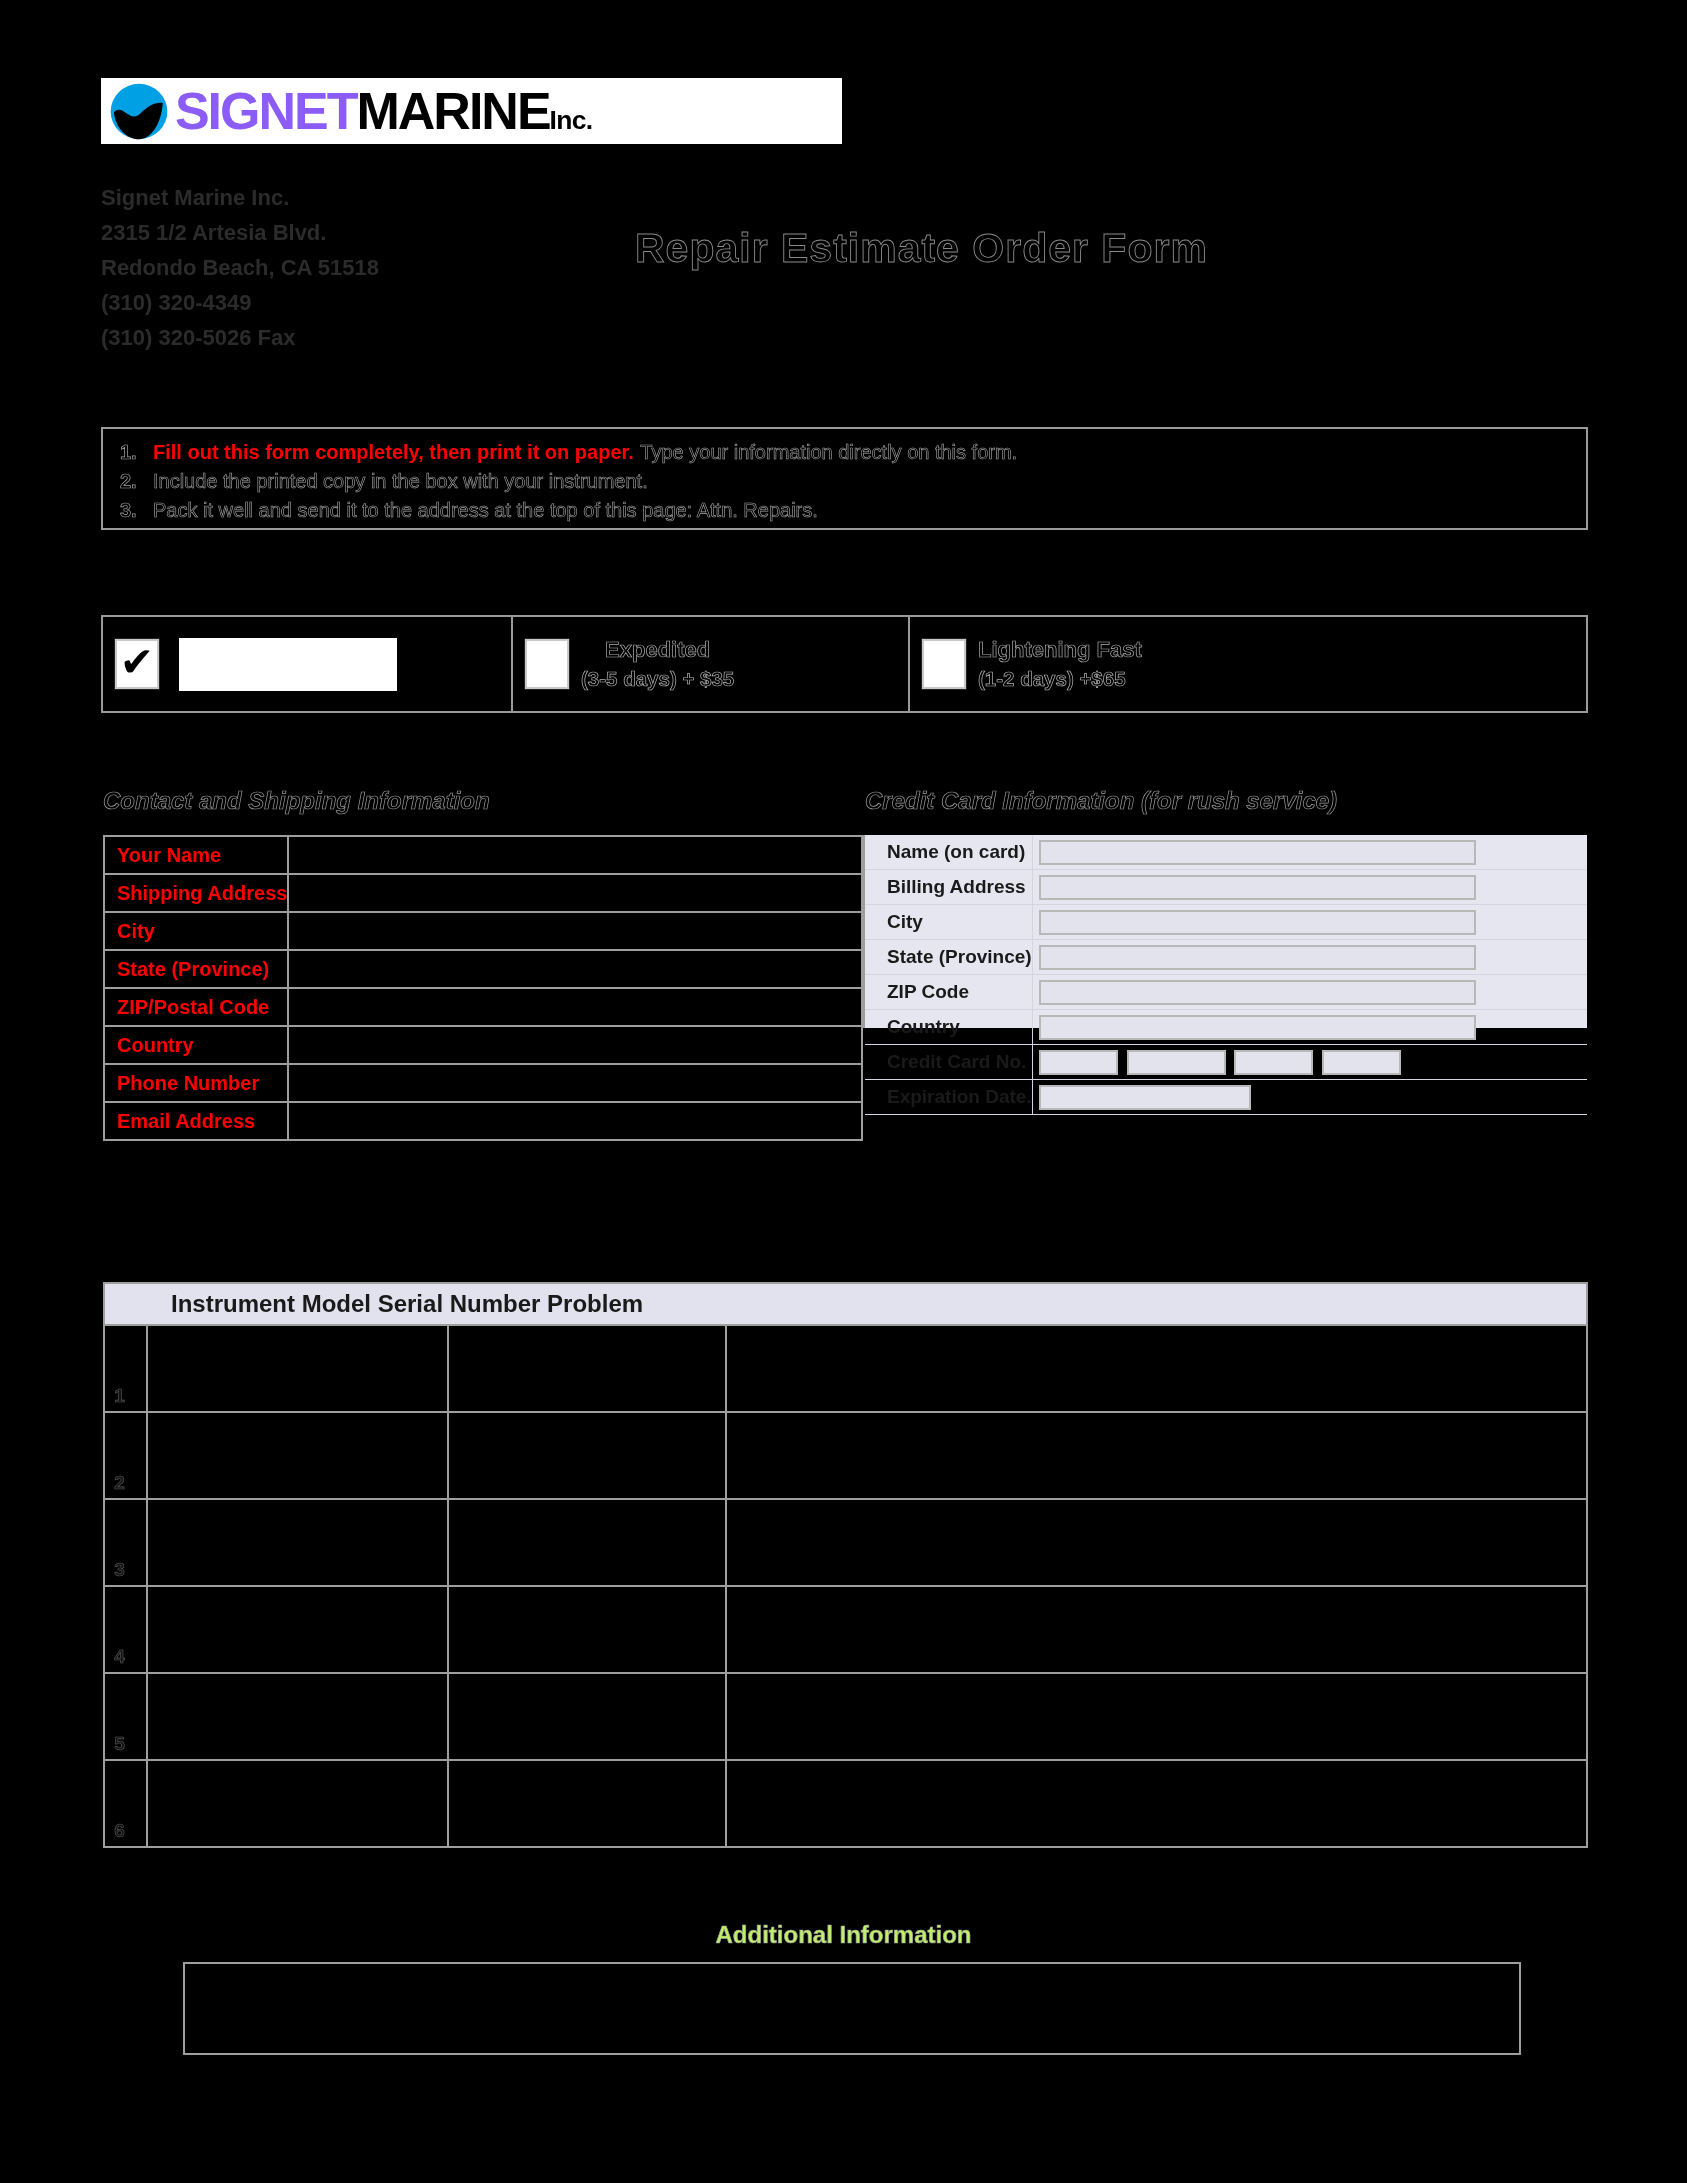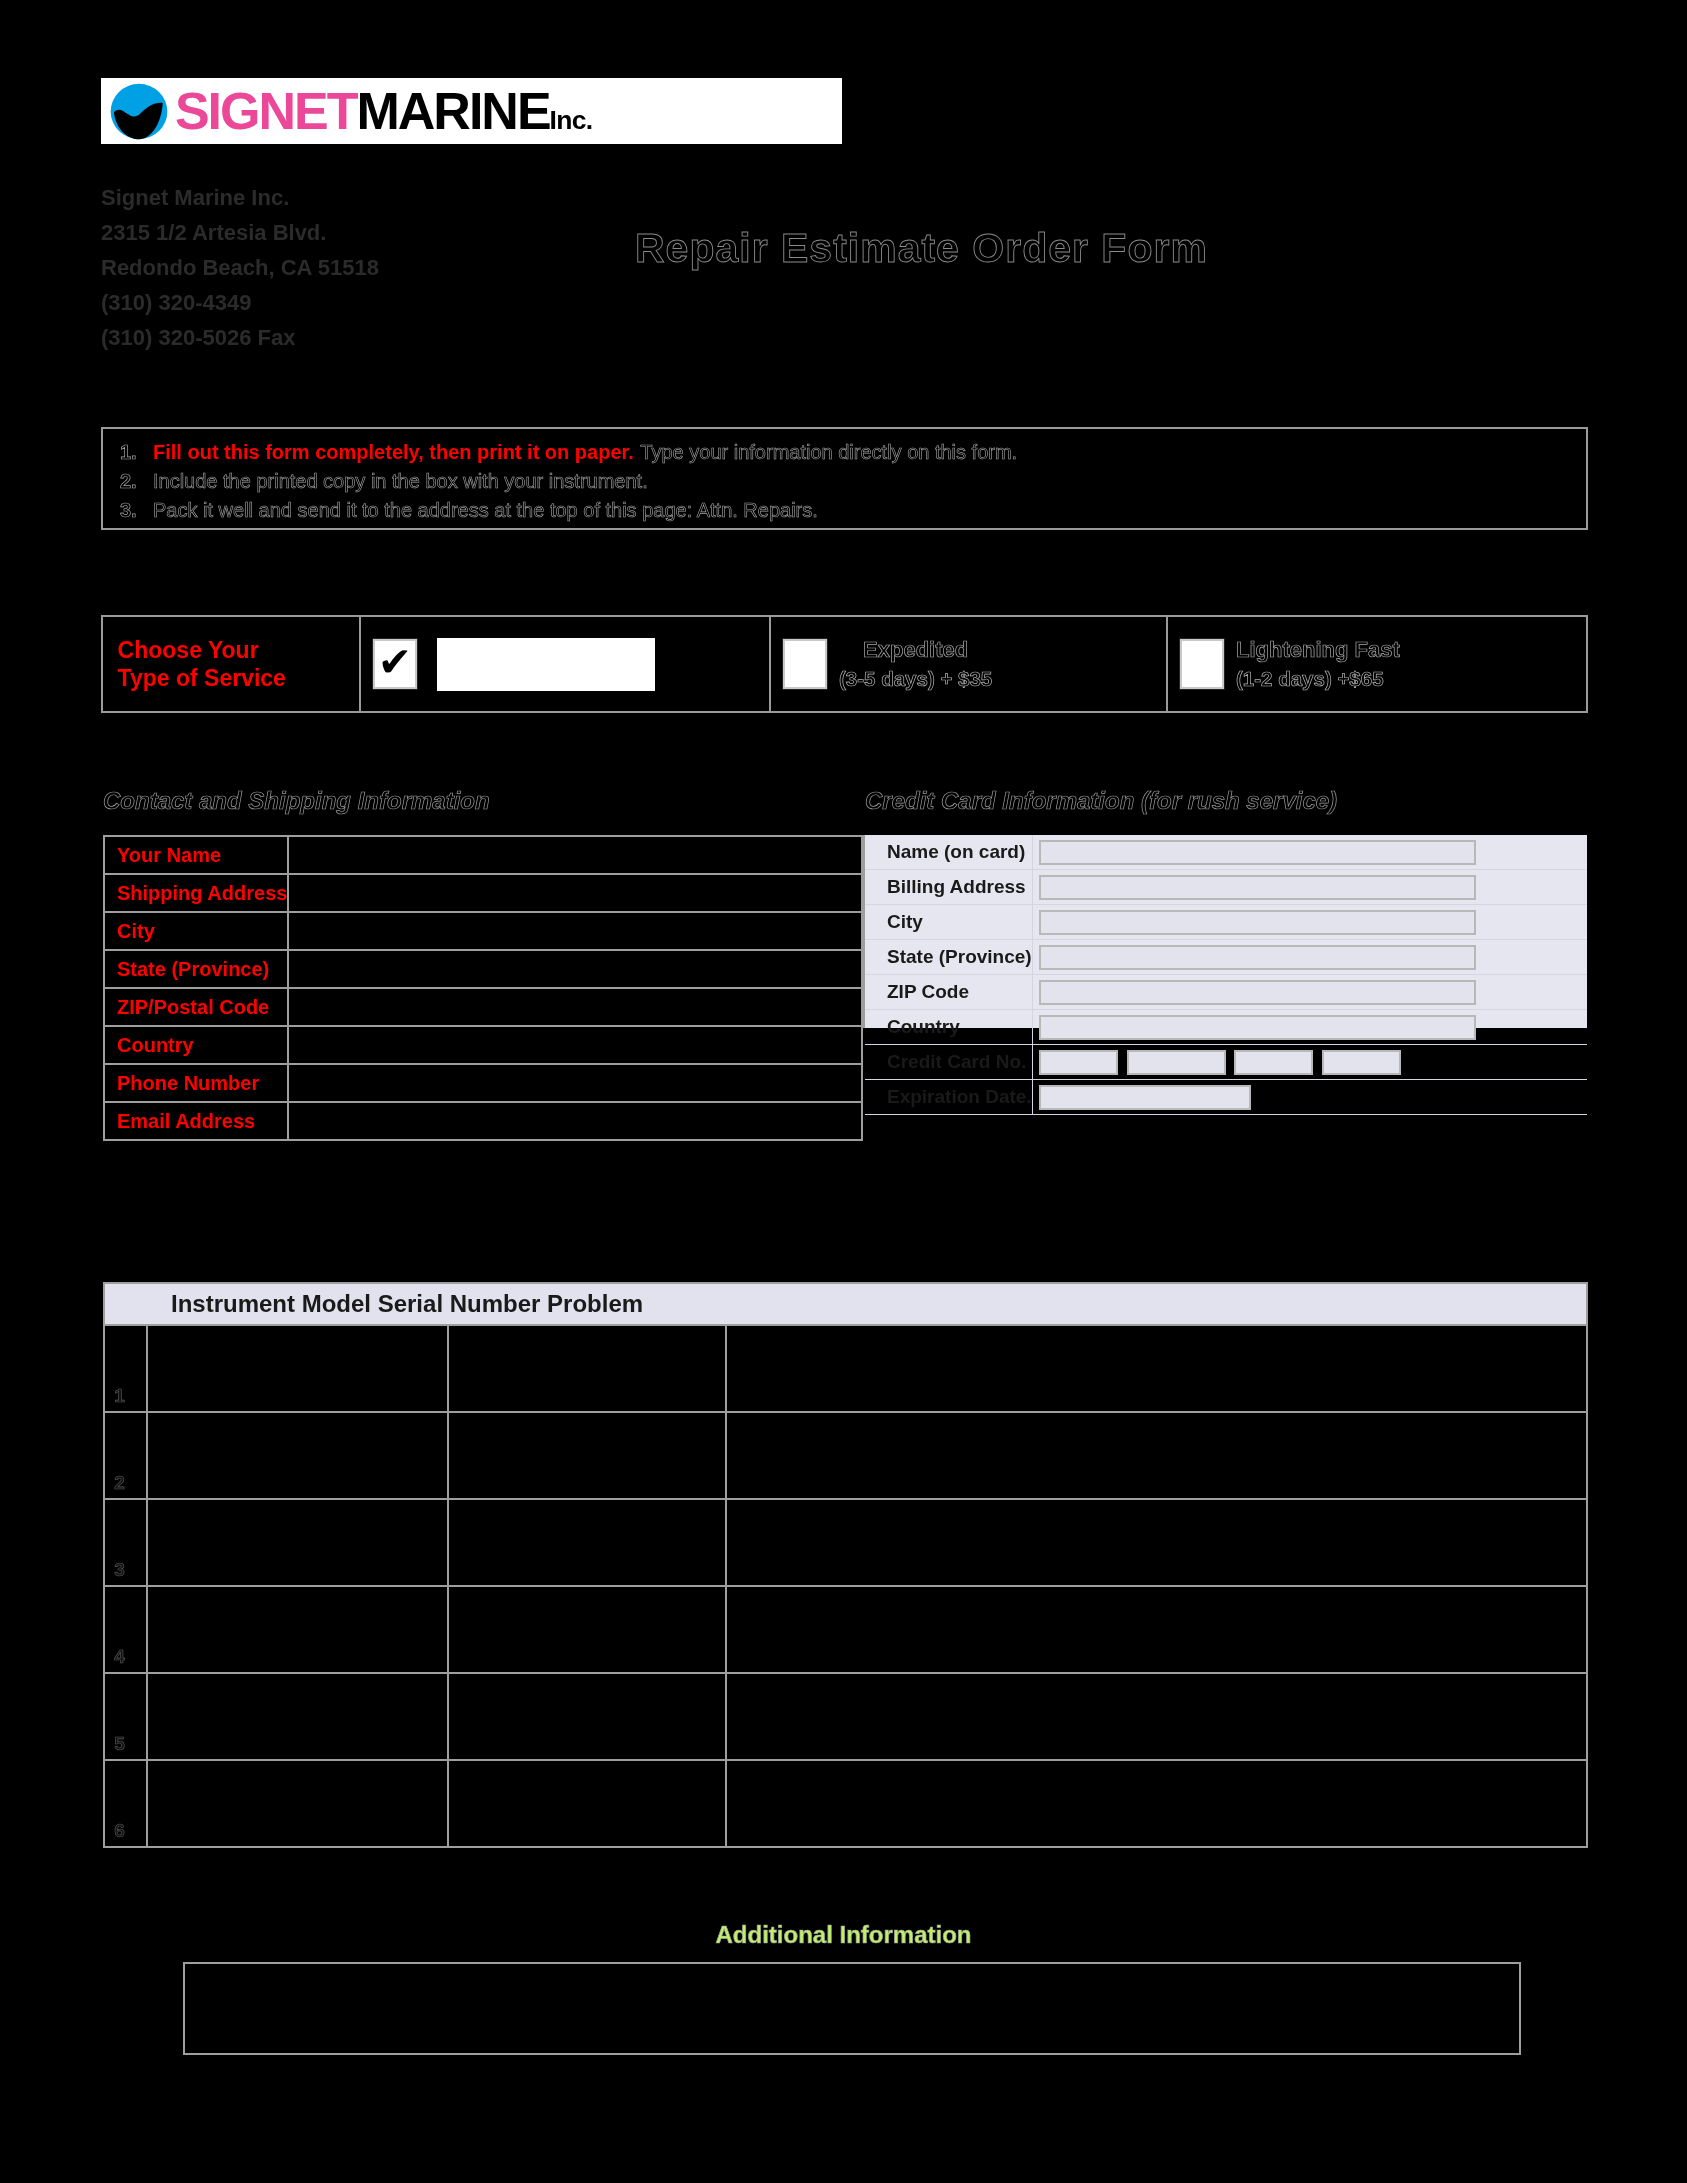--- a/index.html
+++ b/index.html
@@ -40,21 +40,21 @@
   #logo-text {
     font-family: "Liberation Sans", sans-serif;
     font-weight: bold;
     font-size: 52px;
     letter-spacing: -2px;
     line-height: 1;
     white-space: nowrap;
     display: flex;
     align-items: baseline;
   }
-  .lt-signet { color: #ec4899; }
+  .lt-signet { color: #8b5cf6; }
   .lt-marine { color: #000000; }
   .lt-inc { color: #000000; font-size: 26.5px; letter-spacing: -0.7px; }
 
   
   #address-block {
     position: absolute;
     left: 101px;
     top: 180px;
     width: 503px;
   }
@@ -395,26 +395,20 @@
     <span class="instr-num">2.</span>
     <span class="instr-outline">Include the printed copy in the box with your instrument.</span>
   </div>
   <div class="instr-row">
     <span class="instr-num">3.</span>
     <span class="instr-outline">Pack it well and send it to the address at the top of this page: Attn. Repairs.</span>
   </div>
 </div>
 
 <div id="service-box">
-  <div class="svc-cell" id="svc-label-cell">
-    <div id="svc-label">
-      <div>Choose Your</div>
-      <div>Type of Service</div>
-    </div>
-  </div>
   <div class="svc-cell" id="svc-standard-cell">
     <div class="checkbox">
       <span class="checkmark">✔</span>
     </div>
     <div id="svc-standard-field"></div>
   </div>
   <div class="svc-cell" id="svc-expedited-cell">
     <div class="checkbox"></div>
     <div class="svc-opt-text">
       <div class="svc-opt-title">Expedited</div>

